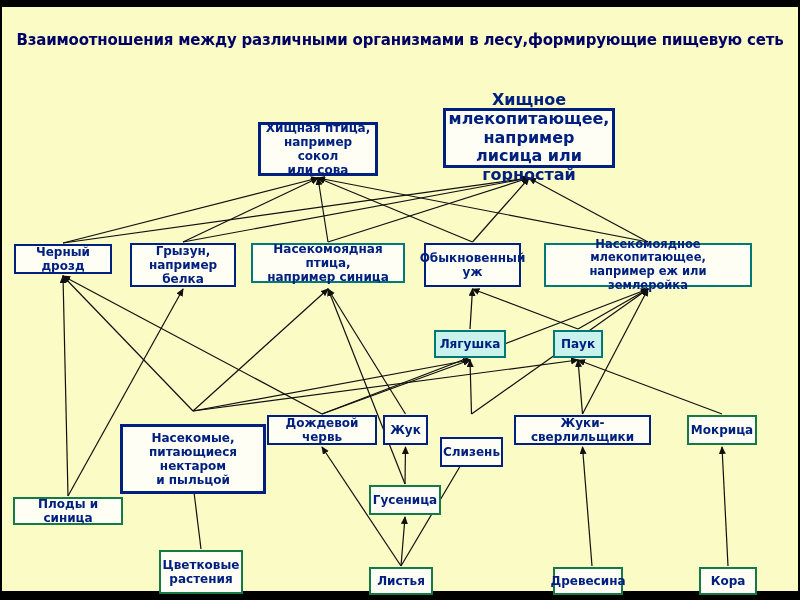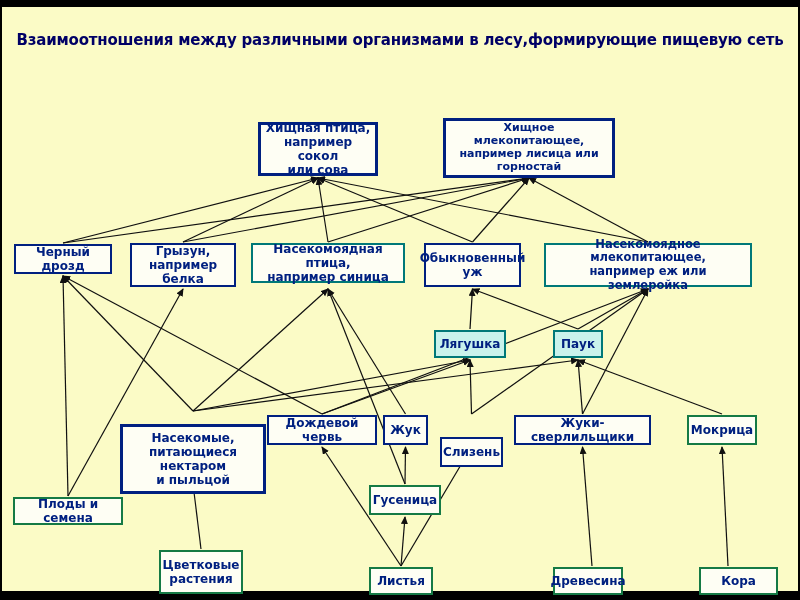--- a/index.html
+++ b/index.html
@@ -80,21 +80,21 @@
       <line x1="401" y1="550" x2="322" y2="431" marker-end="url(#arrowhead)"></line>
       <line x1="401" y1="550" x2="471.5" y2="431" marker-end="url(#arrowhead)"></line>
       <line x1="592" y1="550" x2="582.5" y2="431" marker-end="url(#arrowhead)"></line>
       <line x1="728" y1="550" x2="722" y2="431" marker-end="url(#arrowhead)"></line>
     </svg>
 
   <div id="nodes-layer">
       <div class="node node--navy node--thick" style="left: 258px; top: 106px; width: 120px; height: 54px; font-size: 12px;">Хищная птица,
 например сокол
 или сова</div>
-      <div class="node node--navy node--thick" style="left: 443px; top: 102px; width: 172px; height: 60px; font-size: 11px;">Хищное млекопитающее,
+      <div class="node node--navy node--thick" style="left: 443px; top: 92px; width: 172px; height: 60px; font-size: 16px;">Хищное млекопитающее,
 например лисица или
 горностай</div>
       <div class="node node--navy" style="left: 130px; top: 227px; width: 106px; height: 44px; font-size: 12px;">Грызун,
 например белка</div>
       <div class="node node--navy" style="left: 14px; top: 228px; width: 98px; height: 30px; font-size: 12px;">Черный дрозд</div>
       <div class="node node--teal" style="left: 251px; top: 227px; width: 154px; height: 40px; font-size: 12px;">Насекомоядная птица,
 например синица</div>
       <div class="node node--navy" style="left: 424px; top: 227px; width: 97px; height: 44px; font-size: 12px;">Обыкновенный
 уж</div>
       <div class="node node--teal" style="left: 544px; top: 227px; width: 208px; height: 44px; font-size: 11.5px;">Насекомоядное млекопитающее,
@@ -103,20 +103,20 @@
       <div class="node node--cyan" style="left: 553px; top: 314px; width: 50px; height: 28px; font-size: 12px;">Паук</div>
       <div class="node node--navy node--thick" style="left: 120px; top: 408px; width: 146px; height: 70px; font-size: 12px;">Насекомые,
 питающиеся нектаром
 и пыльцой</div>
       <div class="node node--navy" style="left: 267px; top: 399px; width: 110px; height: 30px; font-size: 12px;">Дождевой червь</div>
       <div class="node node--navy" style="left: 383px; top: 399px; width: 45px; height: 30px; font-size: 12px;">Жук</div>
       <div class="node node--navy" style="left: 440px; top: 421px; width: 63px; height: 30px; font-size: 12px;">Слизень</div>
       <div class="node node--navy" style="left: 514px; top: 399px; width: 137px; height: 30px; font-size: 12px;">Жуки-сверлильщики</div>
       <div class="node node--green" style="left: 687px; top: 399px; width: 70px; height: 30px; font-size: 12px;">Мокрица</div>
       <div class="node node--green" style="left: 369px; top: 469px; width: 72px; height: 30px; font-size: 12px;">Гусеница</div>
-      <div class="node node--green" style="left: 13px; top: 481px; width: 110px; height: 28px; font-size: 12px;">Плоды и семена</div>
+      <div class="node node--green" style="left: 13px; top: 481px; width: 110px; height: 28px; font-size: 12px;">Плоды и синица</div>
       <div class="node node--green" style="left: 159px; top: 534px; width: 84px; height: 44px; font-size: 12px;">Цветковые
 растения</div>
       <div class="node node--green" style="left: 369px; top: 551px; width: 64px; height: 28px; font-size: 12px;">Листья</div>
       <div class="node node--green" style="left: 553px; top: 551px; width: 70px; height: 28px; font-size: 12px;">Древесина</div>
-      <div class="node node--green" style="left: 699px; top: 551px; width: 79px; height: 28px; font-size: 12px;">Кора</div>
+      <div class="node node--green" style="left: 699px; top: 551px; width: 58px; height: 28px; font-size: 12px;">Кора</div>
     </div>
 </div>
 
 </body></html>

